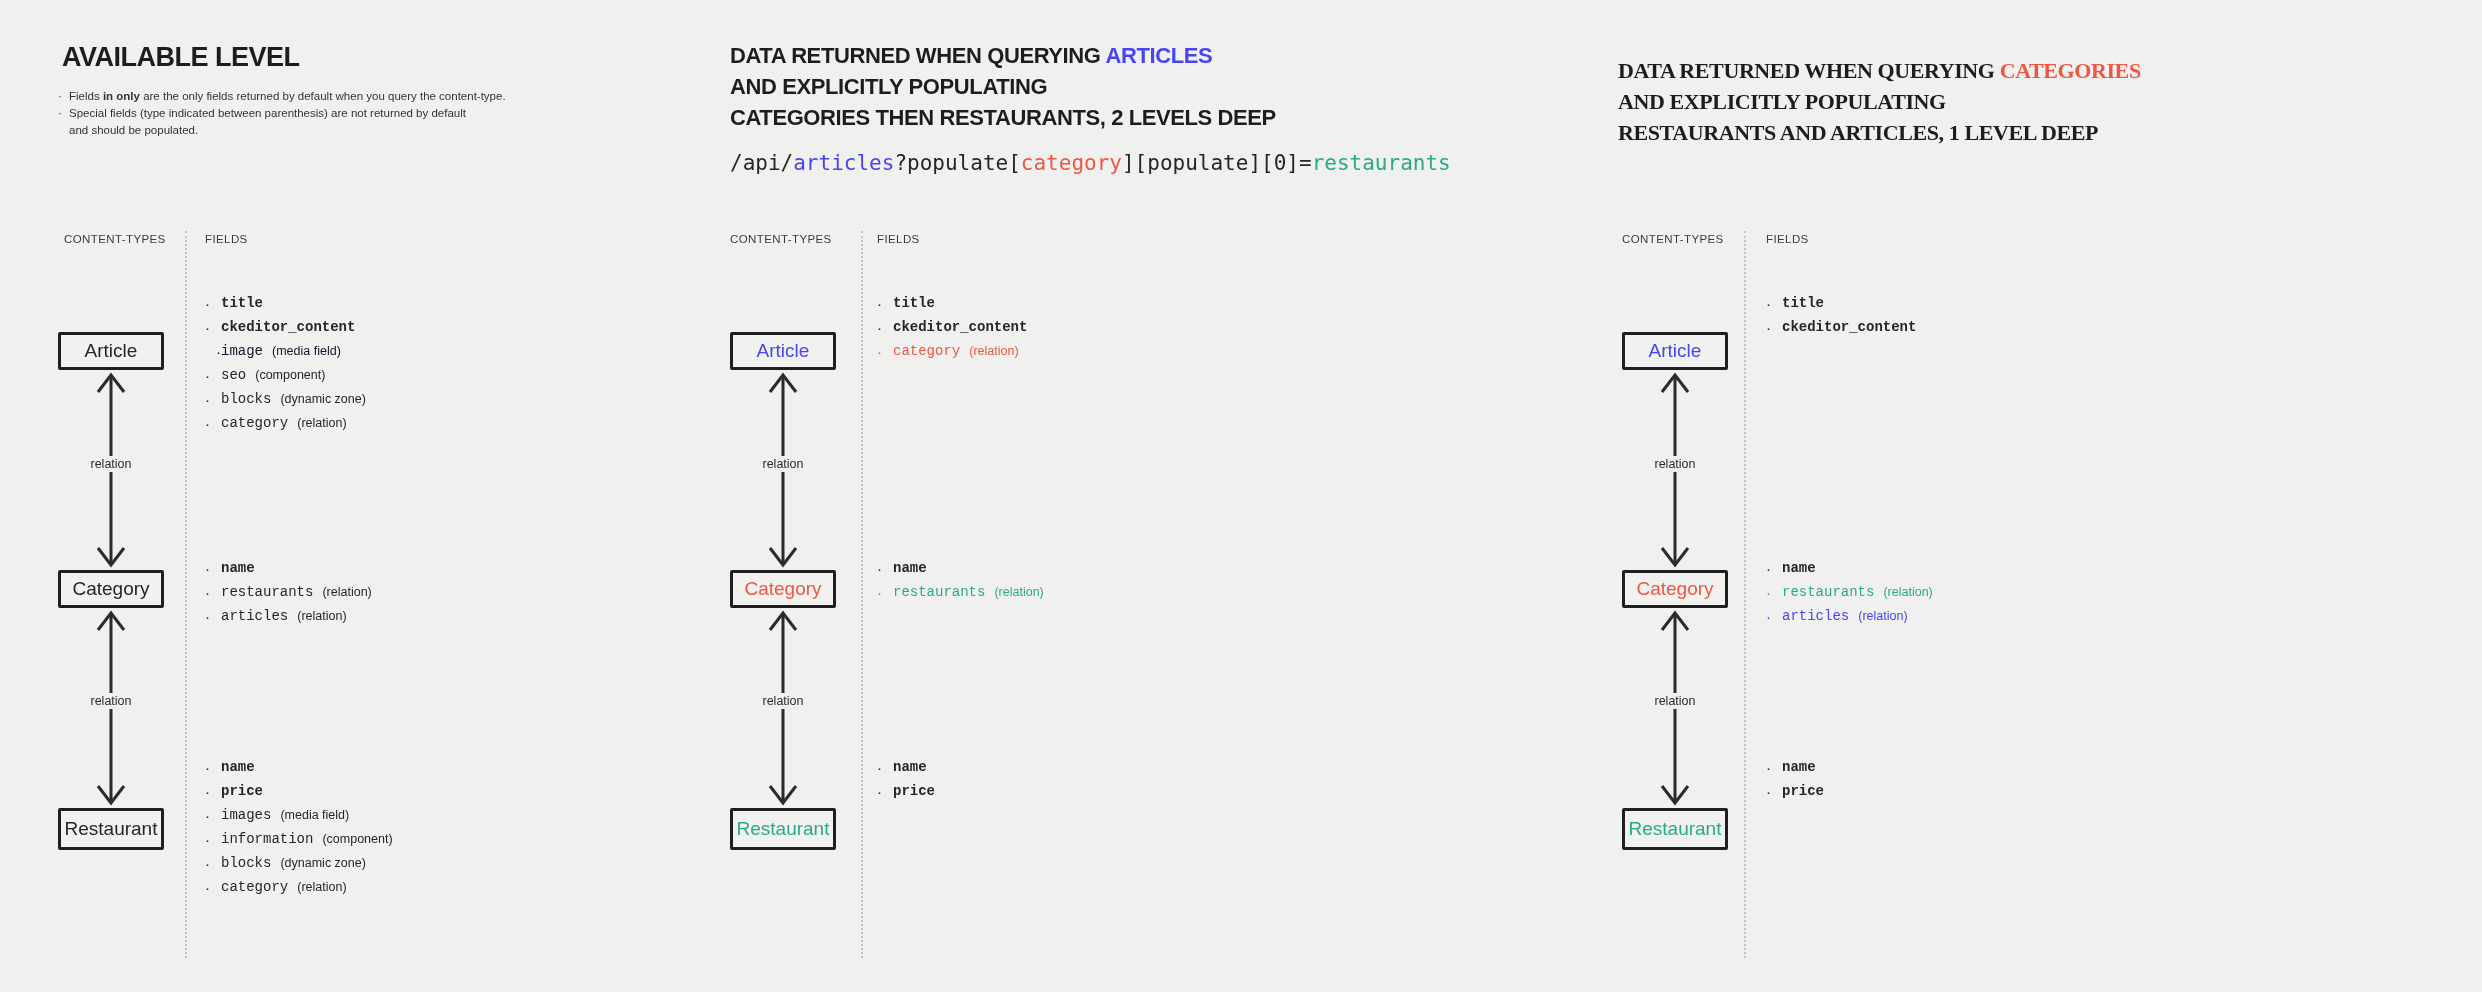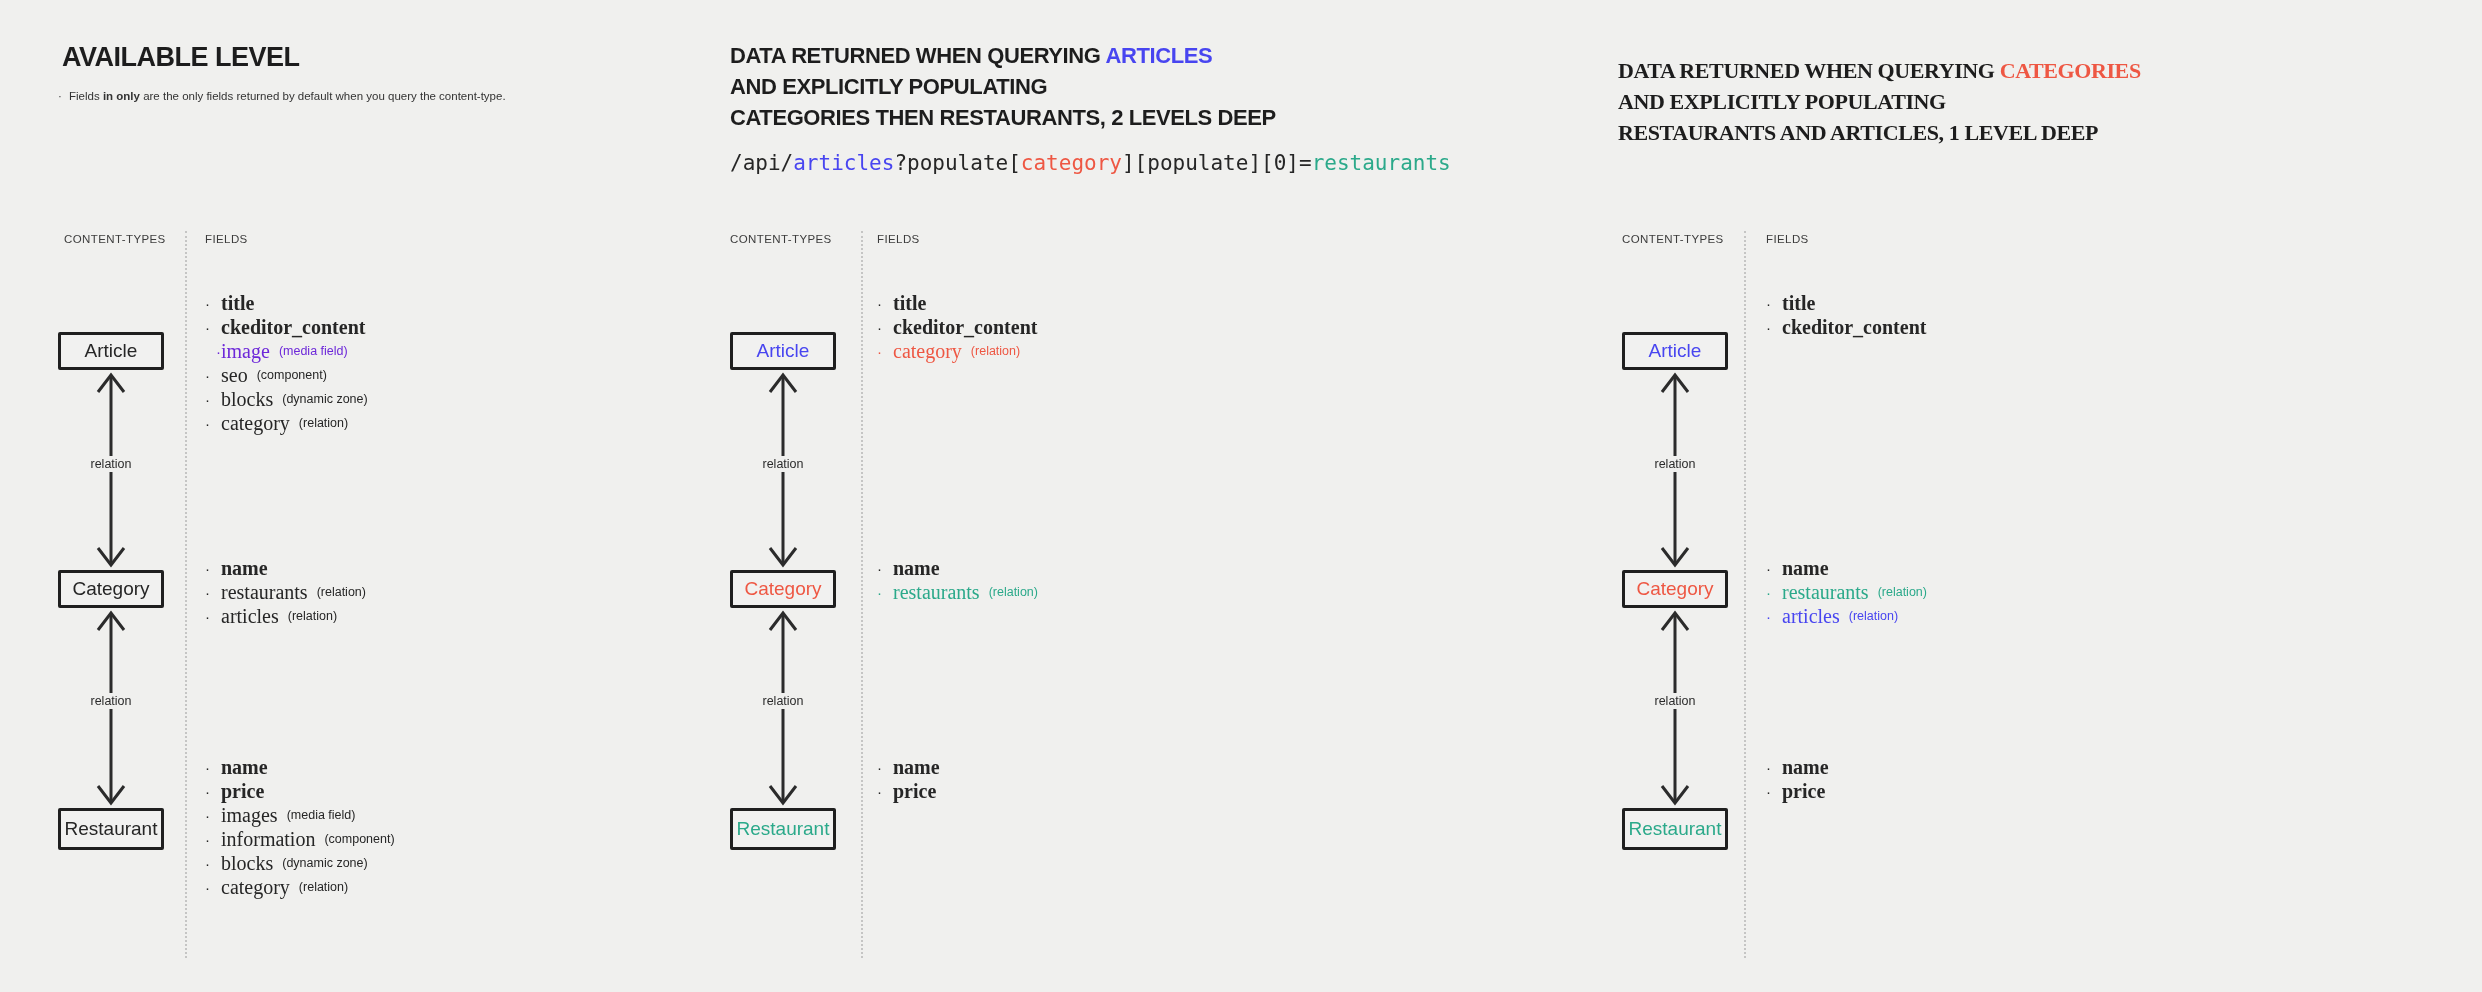--- a/index.html
+++ b/index.html
@@ -23,35 +23,36 @@
   .node { width:106px; border:3px solid #1f1f1f; border-radius:2px; background:#f1f1f0;
           display:flex; align-items:center; justify-content:center;
           font-size:19px; color:#262626; }
 
   .rel { font-size:12.5px; color:#2b2b2b; background:#f0f0ee; padding:1px 5px;
          transform:translateX(-50%); white-space:nowrap; }
 
   .fgroup { }
   .frow { height:24px; display:flex; align-items:center; white-space:nowrap; color:#262626; }
   .frow::before { content:"·"; width:16px; font-size:15px; flex:none; }
-  .fname { font-family:Liberation Serif, serif; font-size:20px; }
+  .fname { font-family:Liberation Mono, monospace; font-size:14px; }
   .fname.b { font-weight:bold; }
   .ftype { font-size:12.5px; margin-left:9px; }
 
   svg.arrow { display:block; }
 </style>
 </head>
 <body>
 
 <div id="canvas">
 
   <div class="abs h1" style="left:62px; top:42px;">AVAILABLE LEVEL</div>
 
   <div class="abs notes" style="left:56px; top:88px;">
     <div class="note"><span>Fields </span><b>in only</b><span> are the only fields returned by default when you query the content-type.</span></div>
+    <div class="note"><span>Special fields (type indicated between parenthesis) are not returned by default</span><br><span>and should be populated.</span></div>
   </div>
 
   <div class="abs collabel" style="left:64px; top:233px;">CONTENT-TYPES</div>
   <div class="abs collabel" style="left:205px; top:233px;">FIELDS</div>
   <div class="abs dotline" style="left:185px; top:231px; height:727px;"></div>
 
   <div class="abs node" style="left:58px; top:332px; height:38px;">
       <span style="color: rgb(38, 38, 38);">Article</span>
     </div>
   <div class="abs node" style="left:58px; top:570px; height:38px;">
@@ -76,21 +77,21 @@
 
   <div class="abs fgroup" style="left:205px; top:291px;">
     <div class="frow" style="color: rgb(38, 38, 38);">
         <span class="fname b">title</span>
         <span class="ftype"></span>
       </div>
     <div class="frow" style="color: rgb(38, 38, 38);">
         <span class="fname b">ckeditor_content</span>
         <span class="ftype"></span>
       </div>
-    <div class="frow" style="color: #6d28d9; text-align: right;">
+    <div class="frow" style="color: #0f172a; text-align: right;">
         <span class="fname">image</span>
         <span class="ftype">(media field)</span>
       </div>
     <div class="frow" style="color: rgb(38, 38, 38);">
         <span class="fname">seo</span>
         <span class="ftype">(component)</span>
       </div>
     <div class="frow" style="color: rgb(38, 38, 38);">
         <span class="fname">blocks</span>
         <span class="ftype">(dynamic zone)</span>

